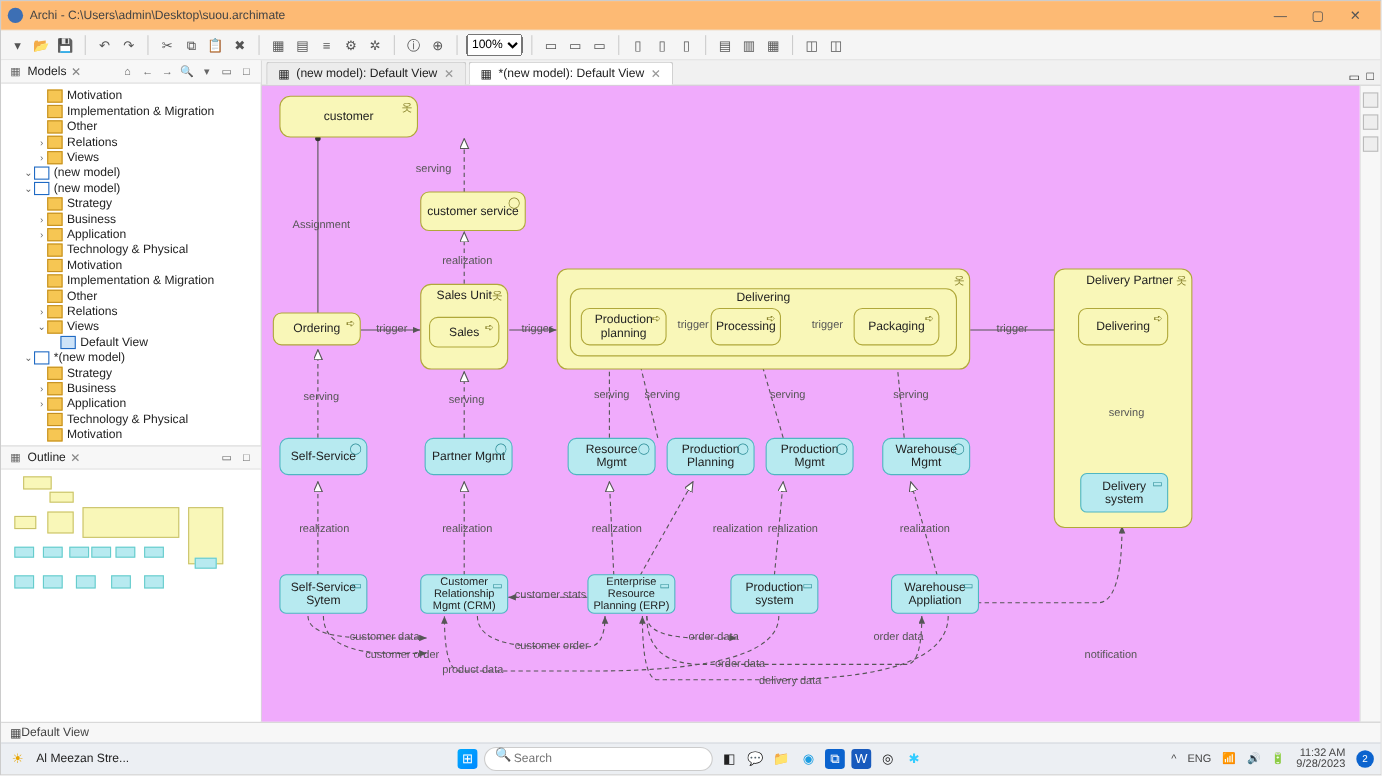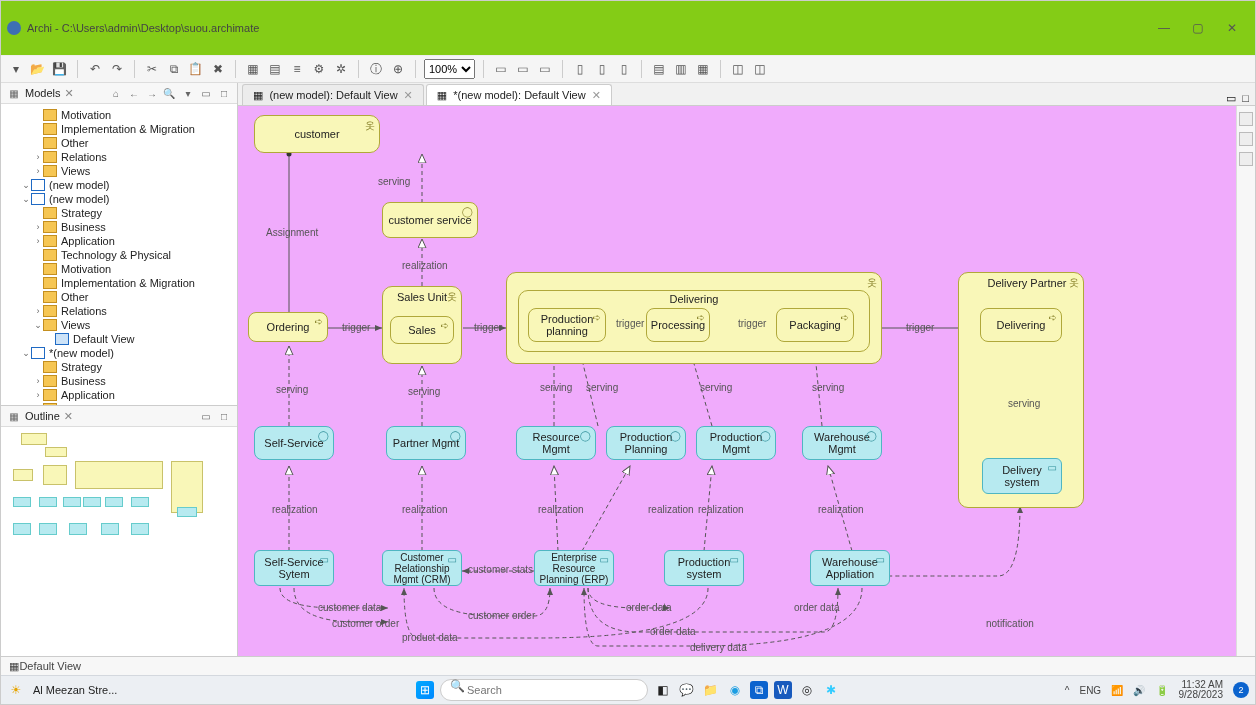--- a/index.html
+++ b/index.html
@@ -1,18 +1,18 @@
 <!DOCTYPE html>
 <html><head>
 <meta charset="utf-8">
 <style>
   html,body{margin:0;padding:0;font-family:"Segoe UI",Tahoma,sans-serif;font-size:11px;color:#222;background:#fff;overflow:hidden}
   .window{width:1256px;height:705px;display:flex;flex-direction:column;background:#f3f3f3;border:1px solid #ccc;box-sizing:border-box}
   
-  .titlebar{height:22px;display:flex;align-items:center;padding:16px 6px;background:#84cc16;border-bottom:1px solid #eee}
+  .titlebar{height:22px;display:flex;align-items:center;padding:2px 6px;background:#fdba74;border-bottom:1px solid #eee}
   .titlebar .app-icon{width:14px;height:14px;border-radius:50%;background:#3d6fb4;margin-right:6px}
   .titlebar .title{flex:1;color:#444}
   .winbtn{width:34px;height:20px;display:flex;align-items:center;justify-content:center;font-size:12px;color:#555}
   
   .menubar{height:18px;display:flex;align-items:center;gap:14px;padding:0 10px;color:#333;background:#fff;border-bottom:1px solid #eee}
   .menubar span{cursor:default}
   
   .toolbar{height:26px;display:flex;align-items:center;padding:0 6px;gap:4px;background:#f5f5f5;border-bottom:1px solid #ddd}
   .toolbar .sep{width:1px;height:18px;background:#ccc;margin:0 4px}
   .tbtn{width:18px;height:18px;display:flex;align-items:center;justify-content:center;color:#555;font-size:12px}

